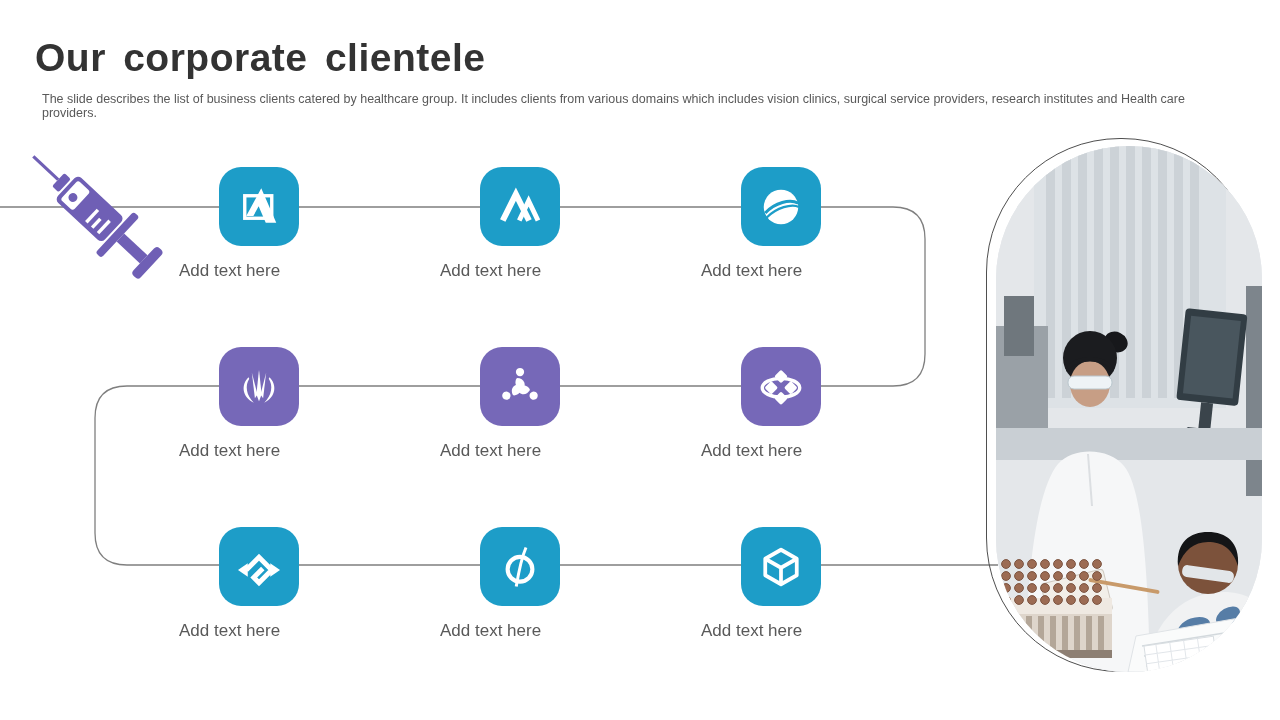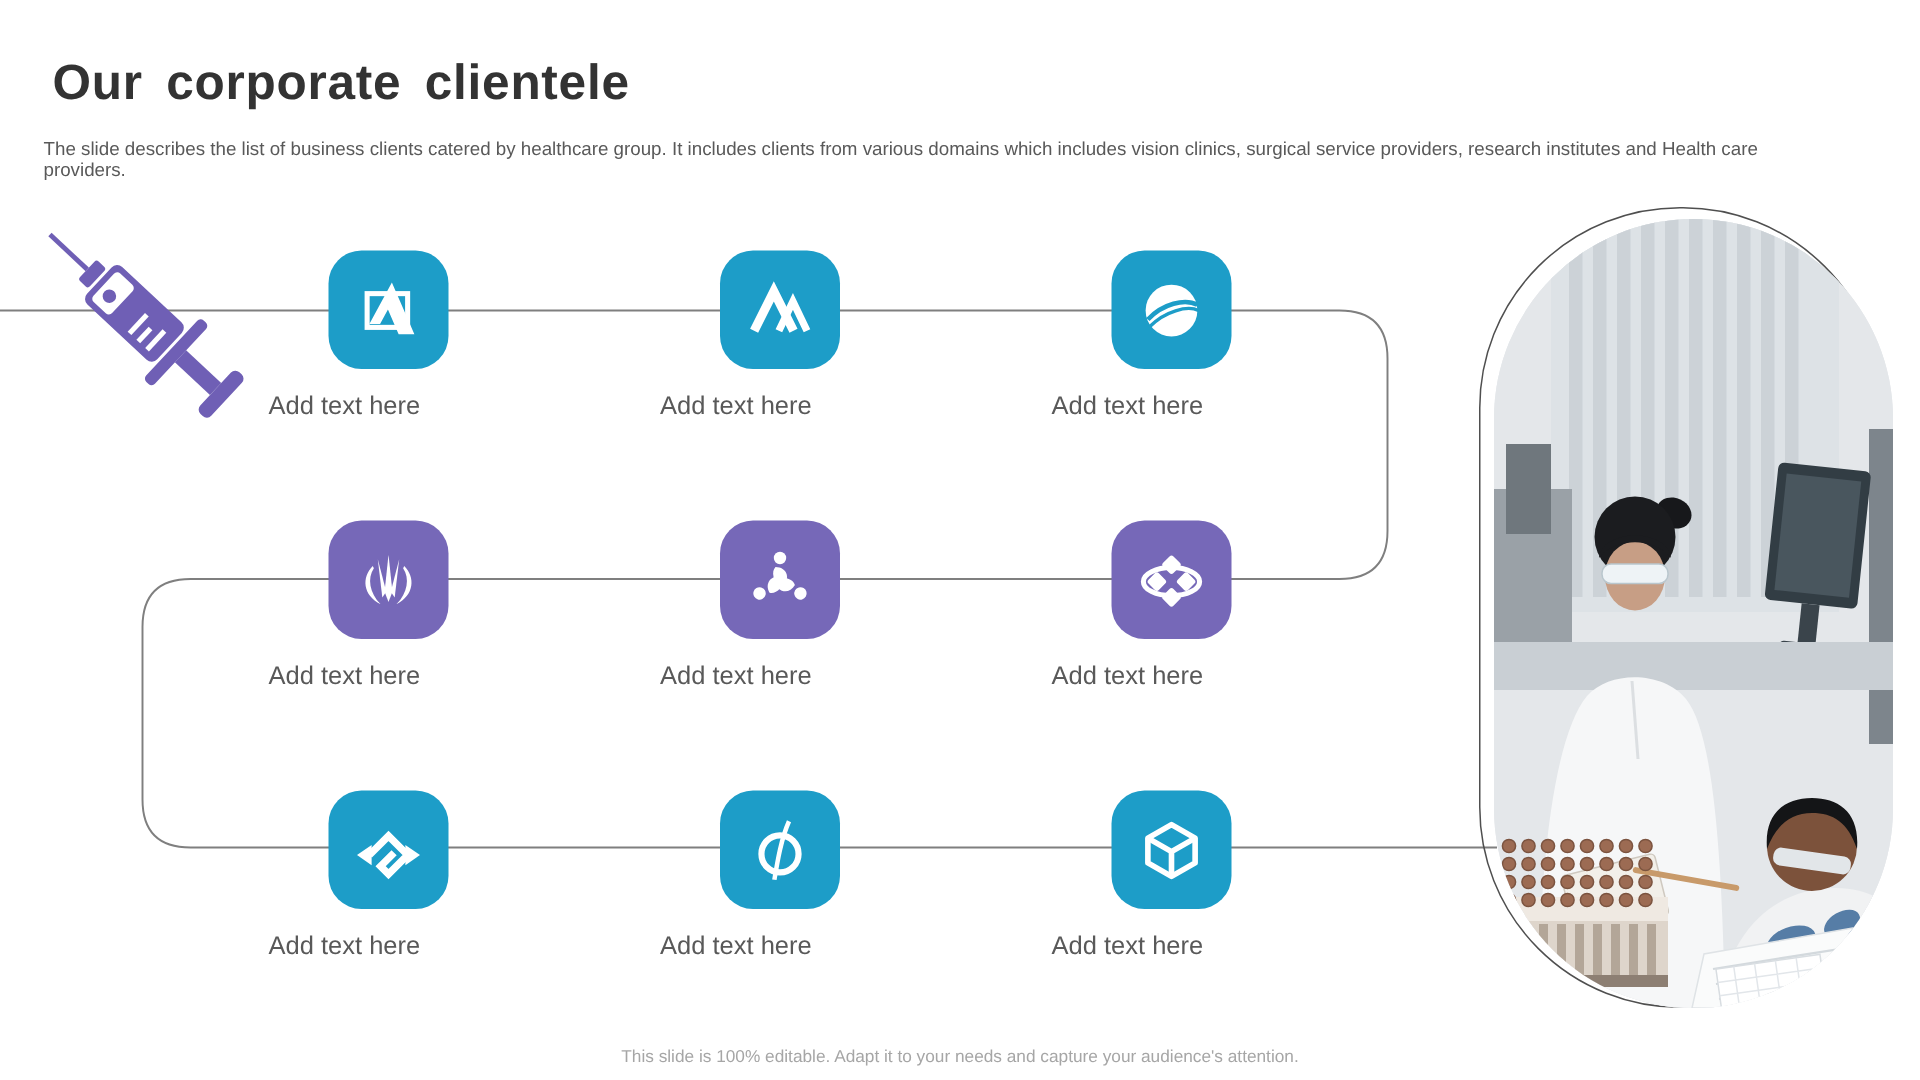--- a/index.html
+++ b/index.html
@@ -1,25 +1,25 @@
 <!DOCTYPE html>
 <html style="--teal: #1D9DC8; --purple: #7668B8; --label: #595959; --subtitle: #595959; --title: #333333; --connector: #7F7F7F; --footer: #A6A6A6;"><head>
 <meta charset="utf-8">
 <style>
   html,body{margin:0;padding:0;background:#fff;}
   .slide{
     position:relative;width:1280px;height:720px;background:#ffffff;overflow:hidden;
     font-family:"Liberation Sans",sans-serif;
   }
   .title{
-    position:absolute;left:35px;top:36px;font-size:33px;font-weight:700;
+    position:absolute;left:35px;top:36px;font-size:39px;font-weight:700;
     letter-spacing:.5px;color:var(--title,#333);word-spacing:6px;
   }
   .subtitle{
-    position:absolute;left:29px;top:92px;width:1180px;font-size:12.5px;
+    position:absolute;left:42px;top:92px;width:1180px;font-size:12.5px;
     color:var(--subtitle,#595959);
   }
   .connector-svg{position:absolute;left:0;top:0;z-index:1;}
   .connector-path{fill:none;stroke:var(--connector,#808080);stroke-width:1.3;}
   .syringe{position:absolute;left:14px;top:128px;width:160px;height:160px;z-index:3;}
   .cell{position:absolute;width:160px;z-index:2;}
   .tile{
     width:80px;height:79px;margin:0 auto;border-radius:22px;
     display:flex;align-items:center;justify-content:center;cursor:pointer;
   }
@@ -302,15 +302,14 @@
         <rect x="54" y="470" width="6" height="34"></rect>
           <rect x="66" y="470" width="6" height="34"></rect>
         <rect x="78" y="470" width="6" height="34"></rect>
           <rect x="90" y="470" width="6" height="34"></rect>
         <rect x="102" y="470" width="6" height="34"></rect>
       </g>
       <rect x="0" y="504" width="116" height="8" fill="#8d7f73"></rect>
     </svg>
   </div>
 
-  <div class="footer">This slide is 100% editable. Adapt it to your needs and capture your audience's attention.</div>
 
 </div>
 
 </body></html>

